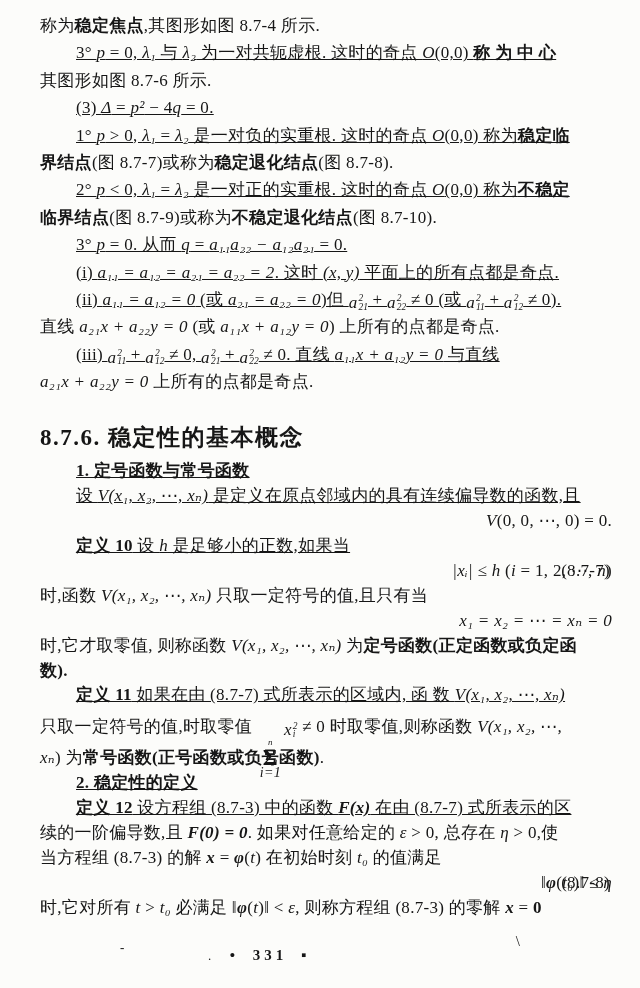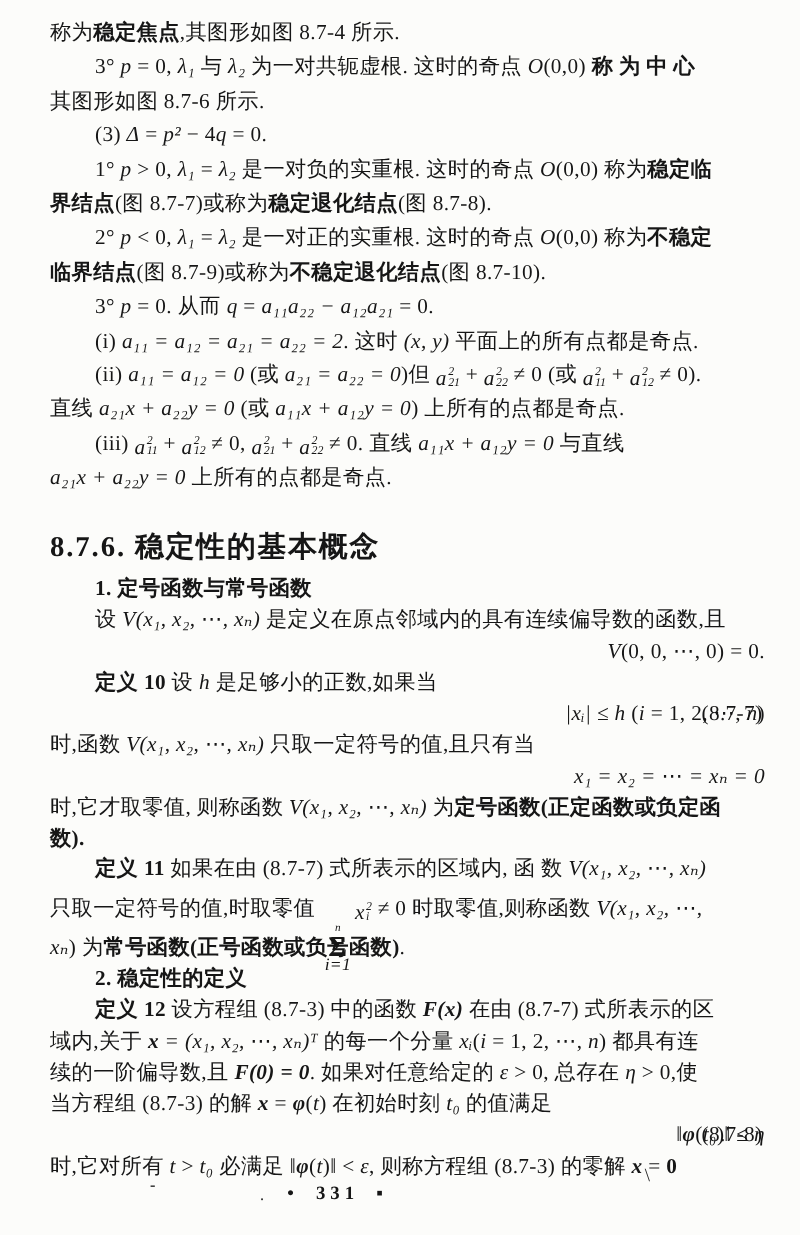--- a/index.html
+++ b/index.html
@@ -13,21 +13,21 @@
   }
   .doc{
     position:absolute;left:40px;top:0;width:572px;padding-top:12px;
   }
   .line{
     position:relative;height:27.4px;line-height:27.4px;font-size:17px;
     white-space:nowrap;letter-spacing:0.3px;
   }
   .line.b{height:24.9px;line-height:24.9px;}
   .line.tall{height:38px;line-height:38px;}
-  .line.indent{padding-left:36px;}
+  .line.indent{padding-left:36px;text-decoration:underline;}
   .line.center{text-align:right;white-space:normal;}
   .line.heading{
     height:30px;line-height:30px;font-size:23px;font-weight:bold;
     margin:28px 0 6px 0;letter-spacing:1.5px;
   }
   .bold{font-weight:bold;}
   .it{font-style:italic;}
   .eqno{position:absolute;right:2px;top:0;font-style:normal;}
   .sum{
     display:inline-flex;flex-direction:column;align-items:center;
@@ -136,21 +136,20 @@
         </span><span class="supsub">
           <span class="base">x</span>
           <span class="col">
             <span>2</span>
             <span>i</span>
           </span>
         </span><span class=""> ≠ 0 时取零值,则称函数 </span><span class="it">V(x₁, x₂, ⋯,</span></div>
       <div class="line b"><span class="it">xₙ</span><span class="">) 为</span><span class="bold">常号函数(正号函数或负号函数)</span><span class="">.</span></div>
       <div class="line b indent"><span class="bold">2. 稳定性的定义</span></div>
       <div class="line b indent"><span class="bold">定义 12</span><span class="">  设方程组 (8.7-3) 中的函数 </span><span class="bold it">F(x)</span><span class=""> 在由 (8.7-7) 式所表示的区</span></div>
-      <div class="line b"><span class="">域内,关于 </span><span class="bold it">x</span><span class="it"> = (x₁, x₂, ⋯, xₙ)ᵀ</span><span class=""> 的每一个分量 </span><span class="it">xᵢ</span><span class="">(</span><span class="it">i</span><span class=""> = 1, 2, ⋯, </span><span class="it">n</span><span class="">) 都具有连</span></div>
       <div class="line b"><span class="">续的一阶偏导数,且 </span><span class="bold it">F(0) = 0</span><span class="">. 如果对任意给定的 </span><span class="it">ε</span><span class=""> &gt; 0, 总存在 </span><span class="it">η</span><span class=""> &gt; 0,使</span></div>
       <div class="line b"><span class="">当方程组 (8.7-3) 的解 </span><span class="bold it">x</span><span class=""> = </span><span class="bold it">φ</span><span class="">(</span><span class="it">t</span><span class="">) 在初始时刻 </span><span class="it">t₀</span><span class=""> 的值满足</span></div>
       <div class="line b center"><span class="">‖</span><span class="bold it">φ</span><span class="">(</span><span class="it">t₀</span><span class="">)‖ ≤ </span><span class="it">η</span><span class="eqno">(8.7-8)</span></div>
       <div class="line b"><span class="">时,它对所有 </span><span class="it">t</span><span class=""> &gt; </span><span class="it">t₀</span><span class=""> 必满足 ‖</span><span class="bold it">φ</span><span class="">(</span><span class="it">t</span><span class="">)‖ &lt; </span><span class="it">ε</span><span class="">, 则称方程组 (8.7-3) 的零解 </span><span class="bold it">x</span><span class=""> = </span><span class="bold">0</span></div>
     </div>
   <div class="page-number">• 331 ▪</div>
   <div id="artifacts">
       <span class="artifact a1">\</span>
       <span class="artifact a2">-</span>
       <span class="artifact a3">.</span>

